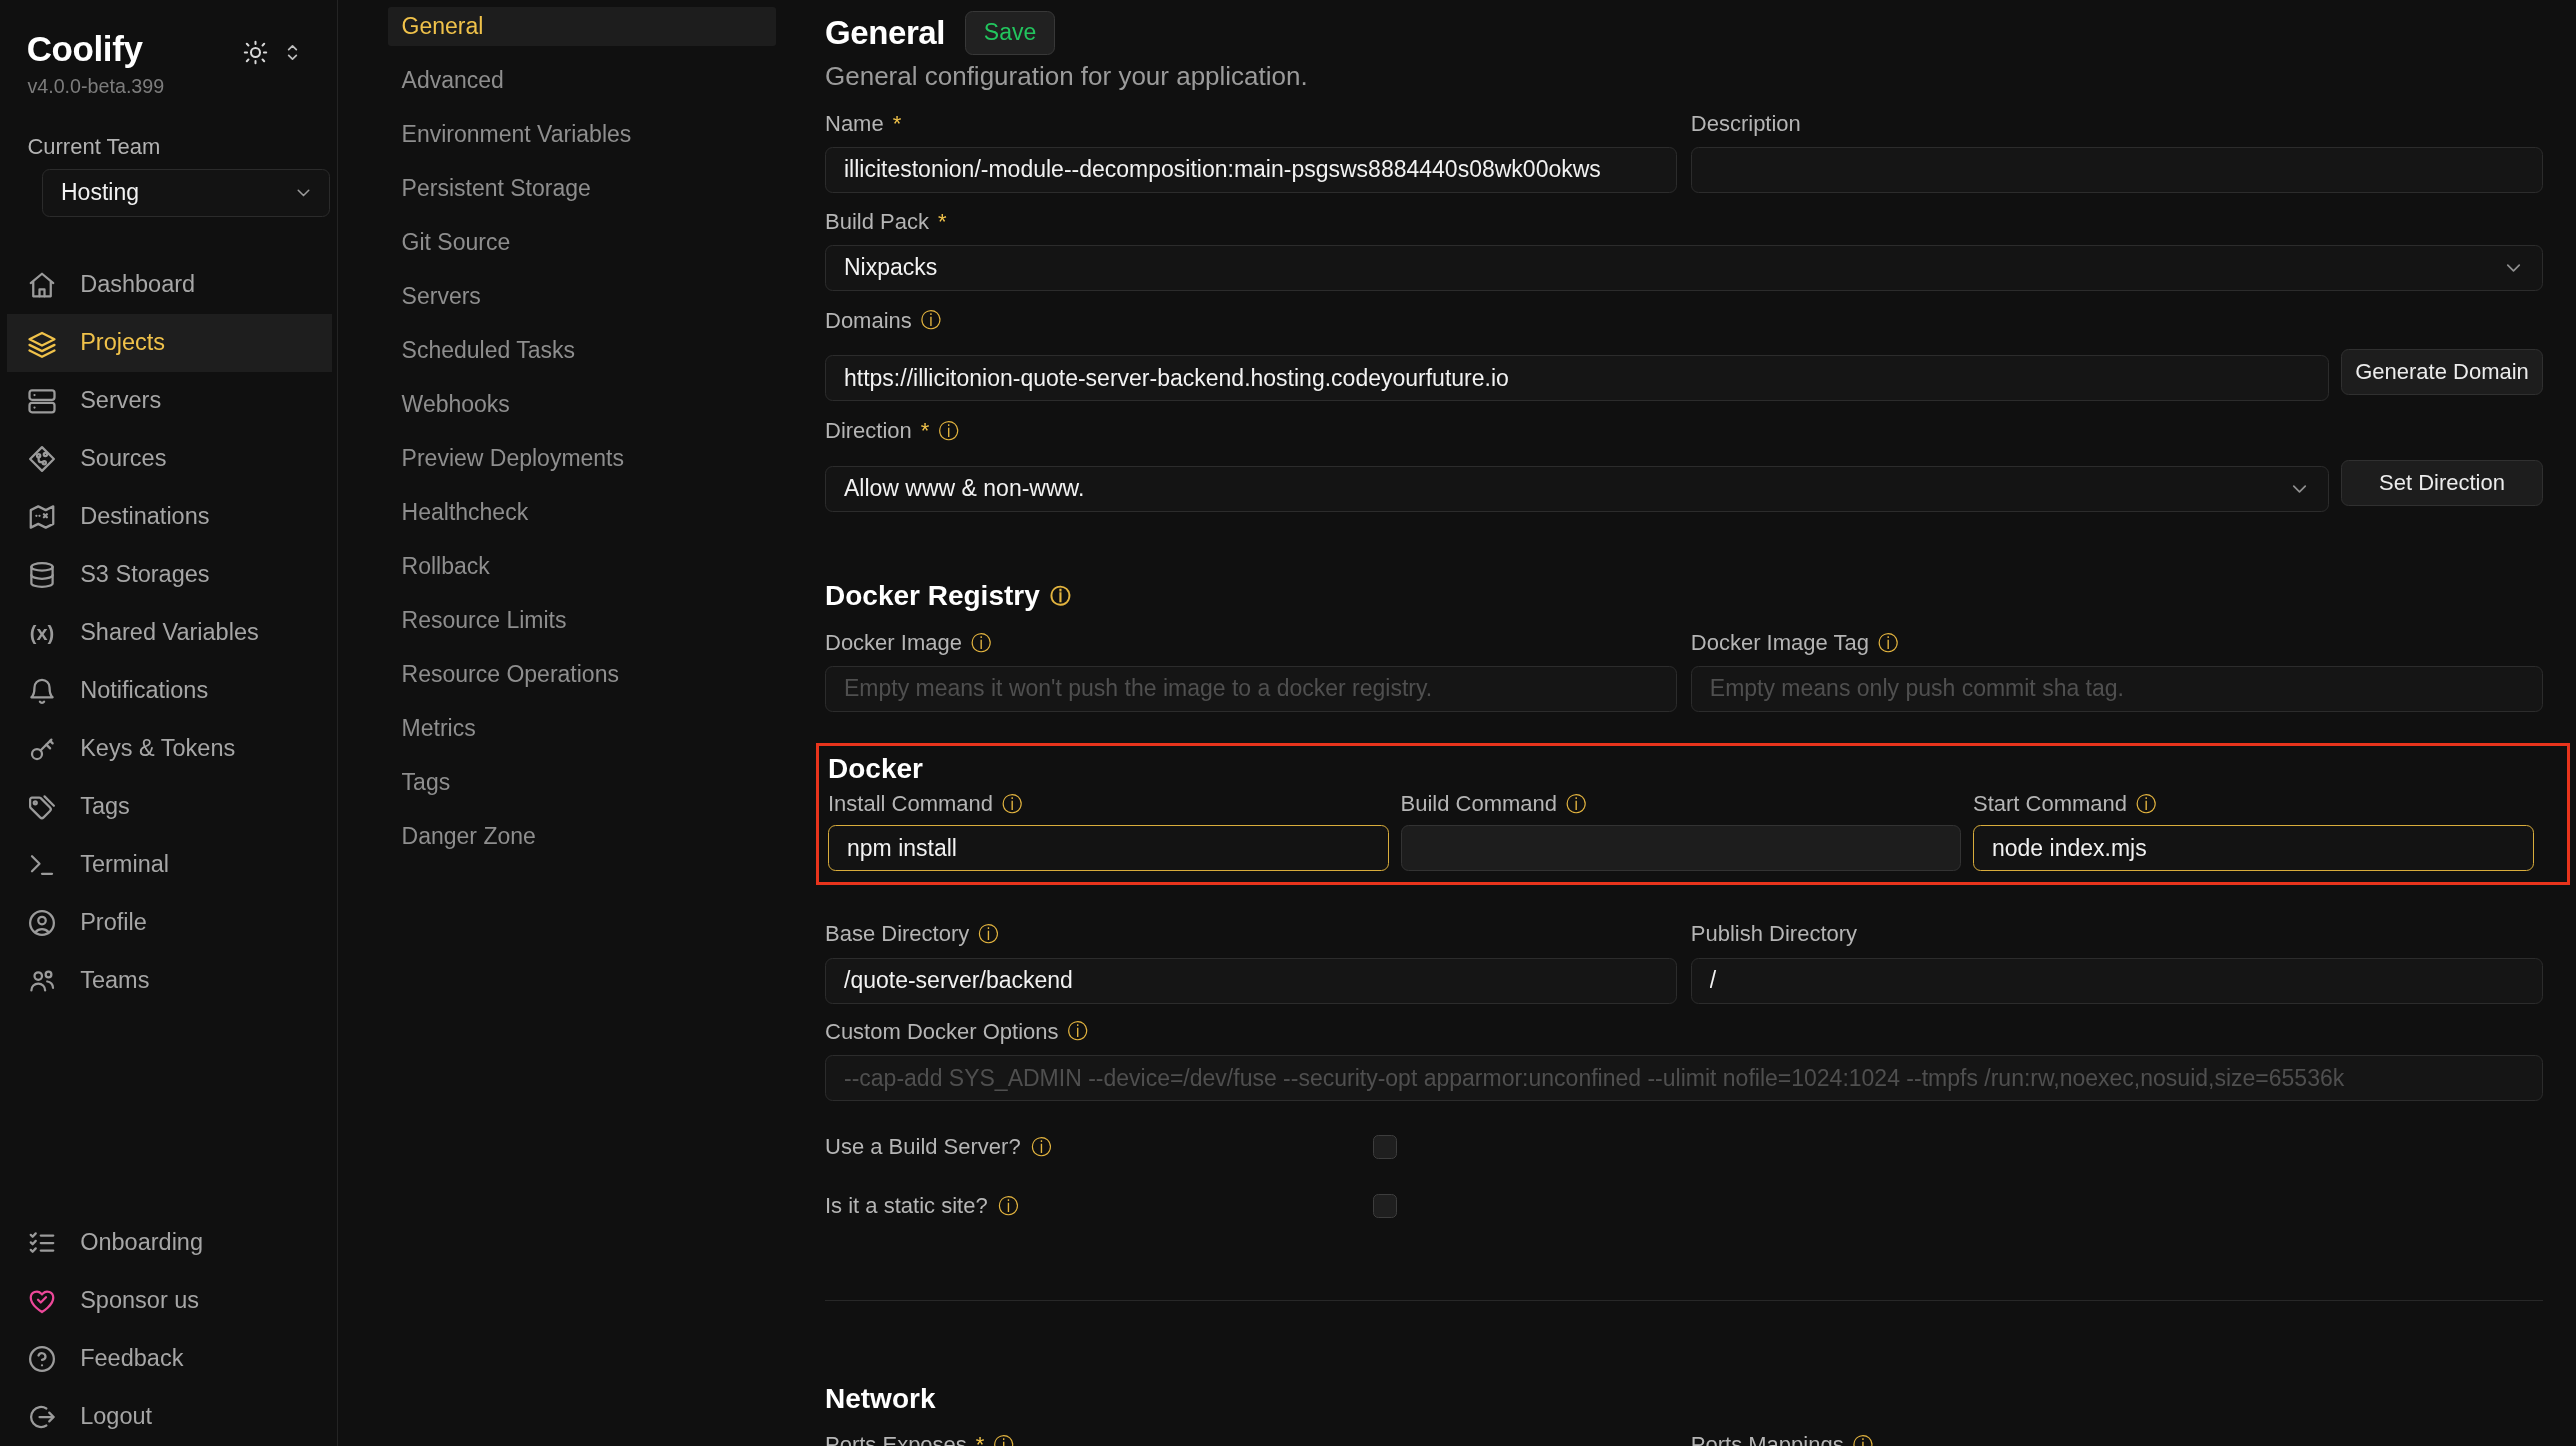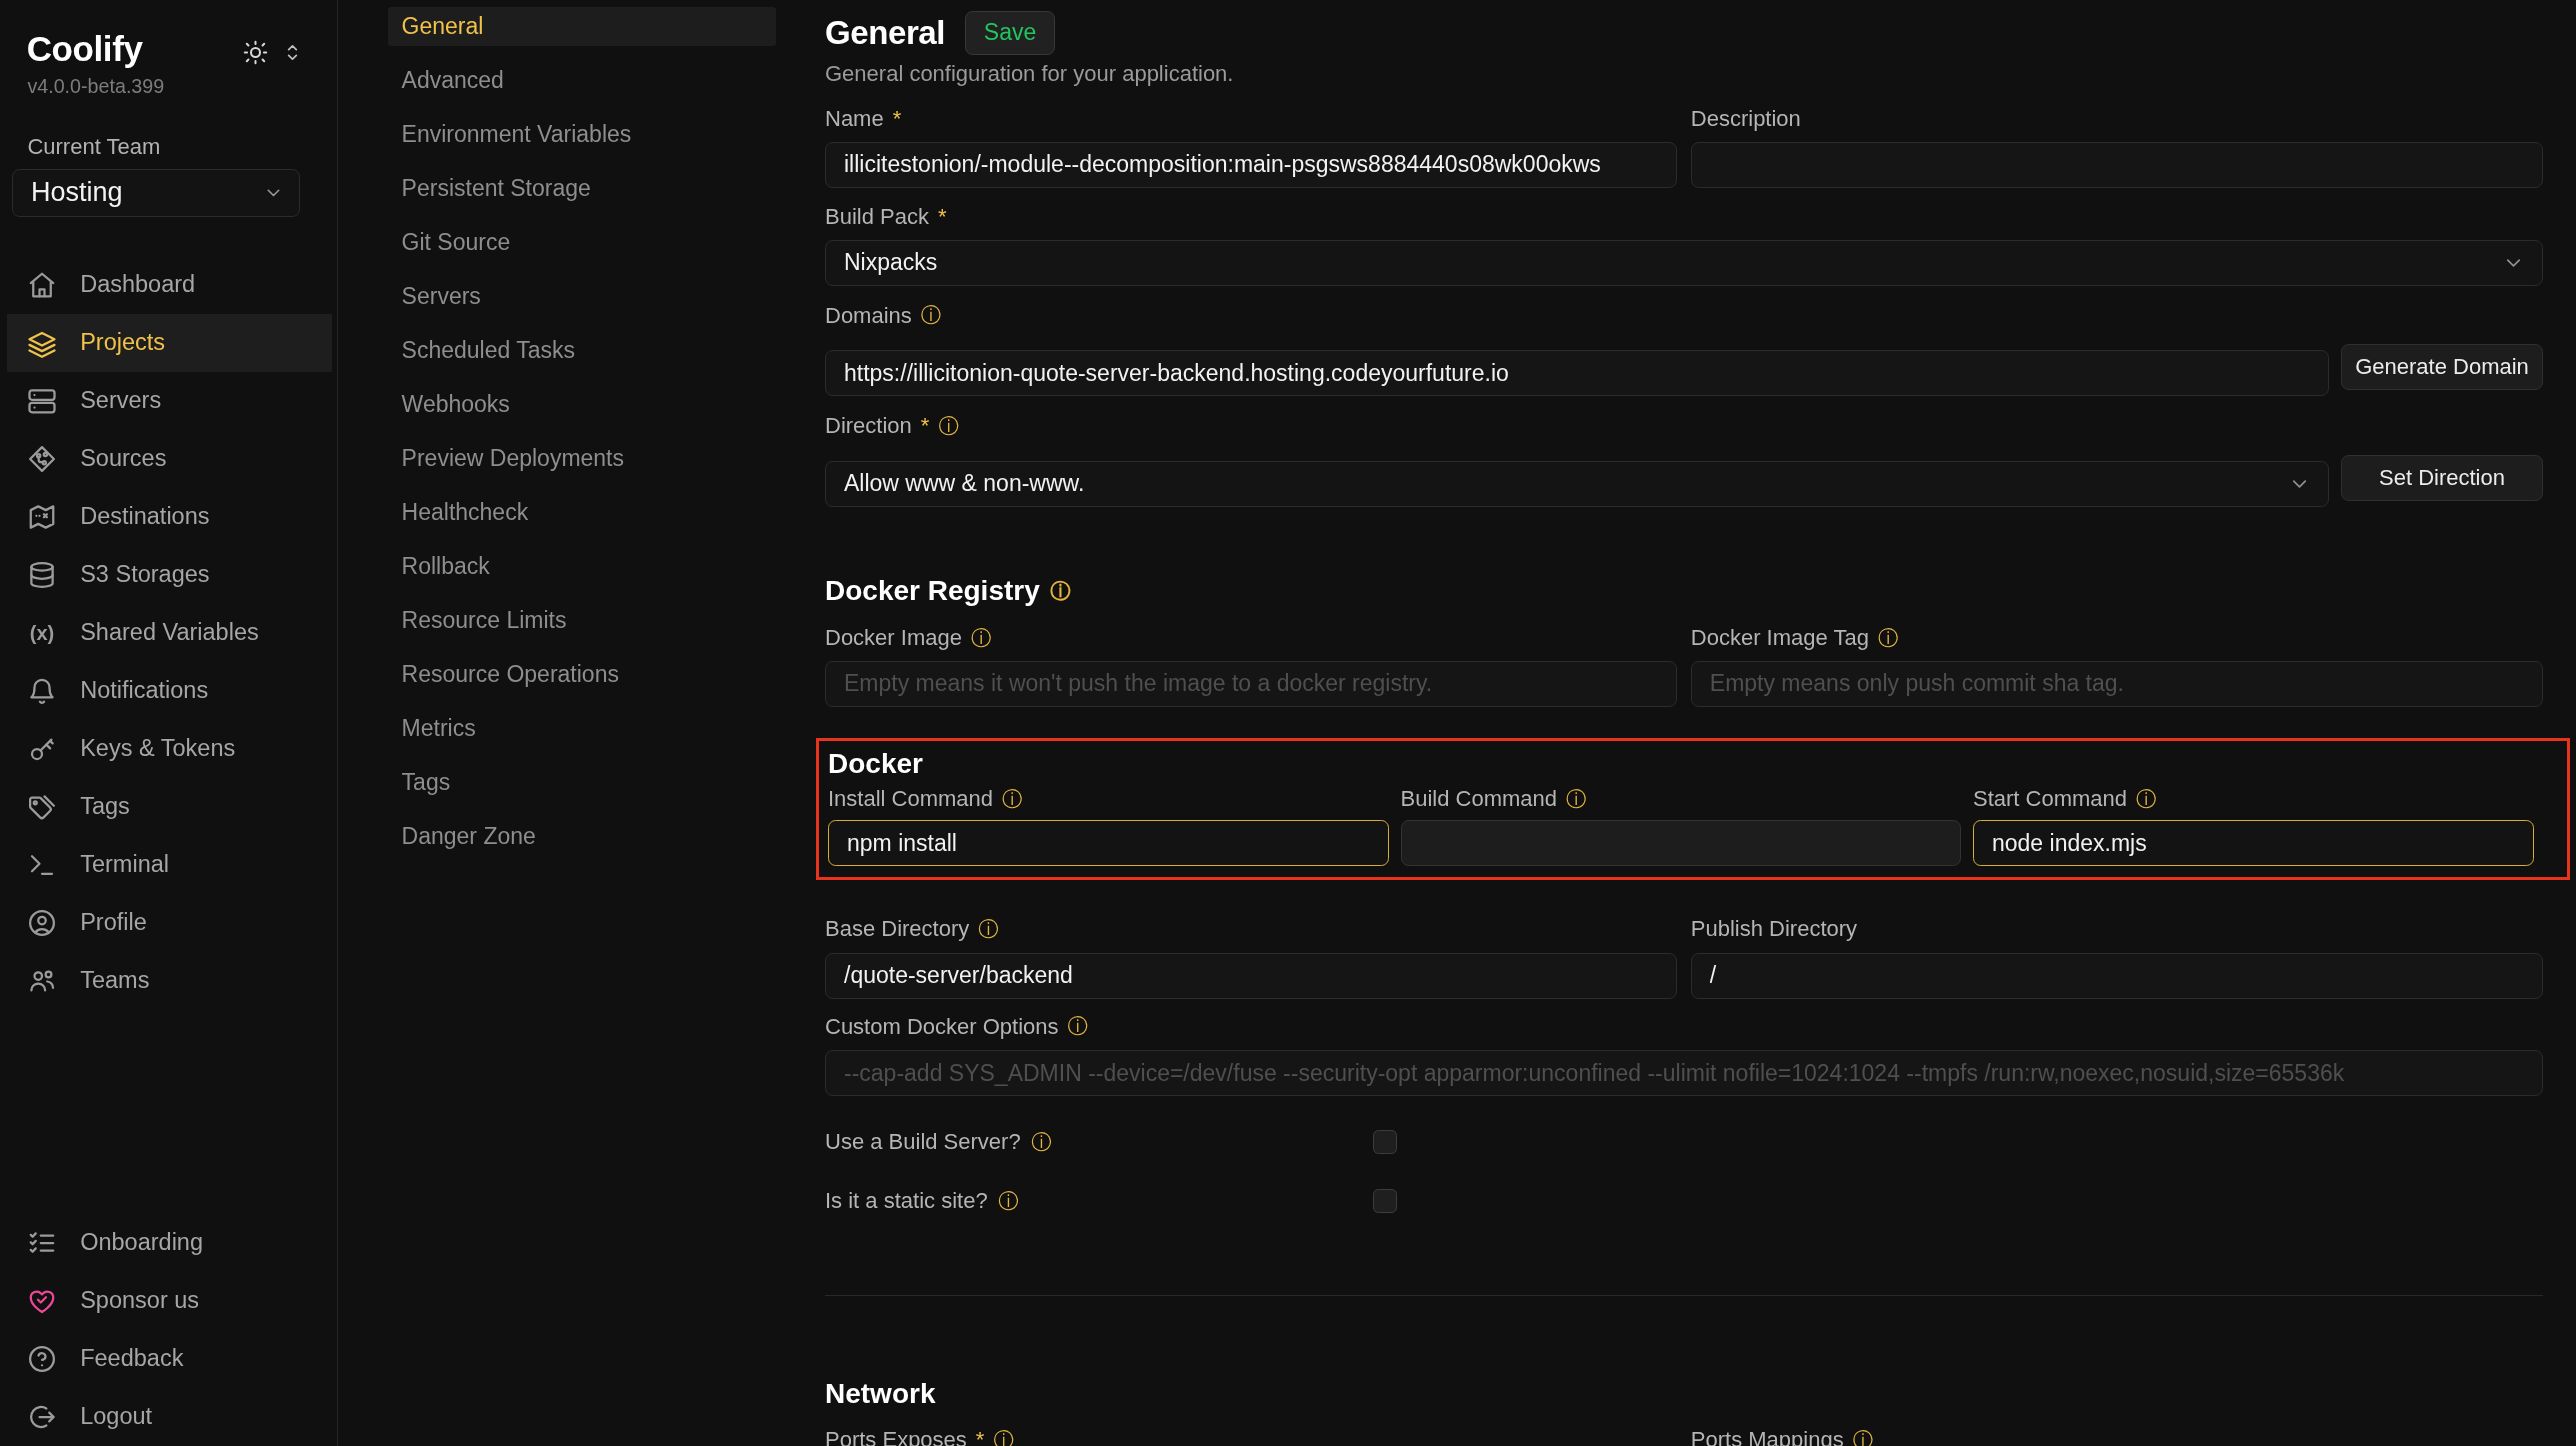--- a/index.html
+++ b/index.html
@@ -18,23 +18,23 @@
     display:flex; flex-direction:column; overflow:hidden;
   }
   .logo-row { display:flex; align-items:flex-start; padding:30px 33px 0 19.7px; }
   .logo-title { font-size:35px; font-weight:700; color:#ffffff; letter-spacing:-0.4px; line-height:1.1; margin:0; }
   .logo-icons { margin-left:auto; display:flex; align-items:center; gap:12px; margin-top:9px; color:#d8d8d8; }
   .ic-sun { width:27px; height:27px; }
   .ic-updown { width:23px; height:23px; color:#bdbdbd; }
   .version { padding-left:20.4px; margin-top:6px; font-size:19.7px; color:#7c7c7c; }
   .team-label { padding-left:20.4px; margin-top:36px; font-size:22px; color:#b3b3b3; }
   .team-select {
-    margin:9px 0 0 5px; width:288px; height:48px; background:#131313;
+    margin:9px 0 0 35px; width:288px; height:48px; background:#131313;
     border:0.8px solid #2b2b2b; border-radius:7.6px; display:flex; align-items:center;
-    padding:0 15px 0 18px; color:#f2f2f2; font-size:27px; cursor:pointer;
+    padding:0 15px 0 18px; color:#f2f2f2; font-size:23px; cursor:pointer;
   }
   .team-select .chev { margin-left:auto; width:21px; height:21px; color:#9a9a9a; }
   .menu { margin-top:39px; display:flex; flex-direction:column; }
   .menu-bottom { margin-top:auto; padding-bottom:1.5px; display:flex; flex-direction:column; }
   .side-item {
     display:flex; align-items:center; height:58px; padding-left:19.7px; gap:23.5px;
     margin-right:5.3px; color:#a6a6a6; font-size:23.5px; cursor:pointer;
   }
   .side-item .icon { width:30px; height:30px; flex:0 0 30px; color:#9b9b9b; }
   .side-item.active { background:#1e1e1e; color:#f0c24a; }
@@ -51,21 +51,21 @@
   .nav-item.active { background:#1d1d1d; color:#f0c24a; }
 
   
   .main { flex:1; padding:0 33px 0 31px; overflow:hidden; }
   .main-header { padding-top:10.6px; display:flex; align-items:center; gap:19.7px; }
   .page-title { font-size:33px; font-weight:700; color:#ffffff; margin:0; letter-spacing:-0.4px; }
   .save-btn {
     font-family:inherit; font-size:23px; color:#22c55e; background:#212121;
     border:0.8px solid #383838; border-radius:7.6px; padding:7.6px 18px; cursor:pointer;
   }
-  .subtitle { margin-top:6px; font-size:22px; color:#9b9b9b; }
+  .subtitle { margin-top:6px; font-size:26px; color:#9b9b9b; }
 
   .label-row { display:flex; align-items:center; gap:9px; font-size:22px; color:#b5b5b5; height:26px; }
   .req { color:#f0c24a; }
   .info { color:#e3b43f; font-size:20.4px; line-height:1; cursor:pointer; }
   .grid2 { display:grid; grid-template-columns:1fr 1fr; column-gap:13.6px; }
   .field-label-gap { margin-bottom:9.8px; }
 
   .tinput {
     width:100%; height:46px; background:#151515; border:0.8px solid #2c2c2c; border-radius:7.6px;
     color:#f2f2f2; font-size:23px; font-family:inherit; padding:0 18px; outline:none;

